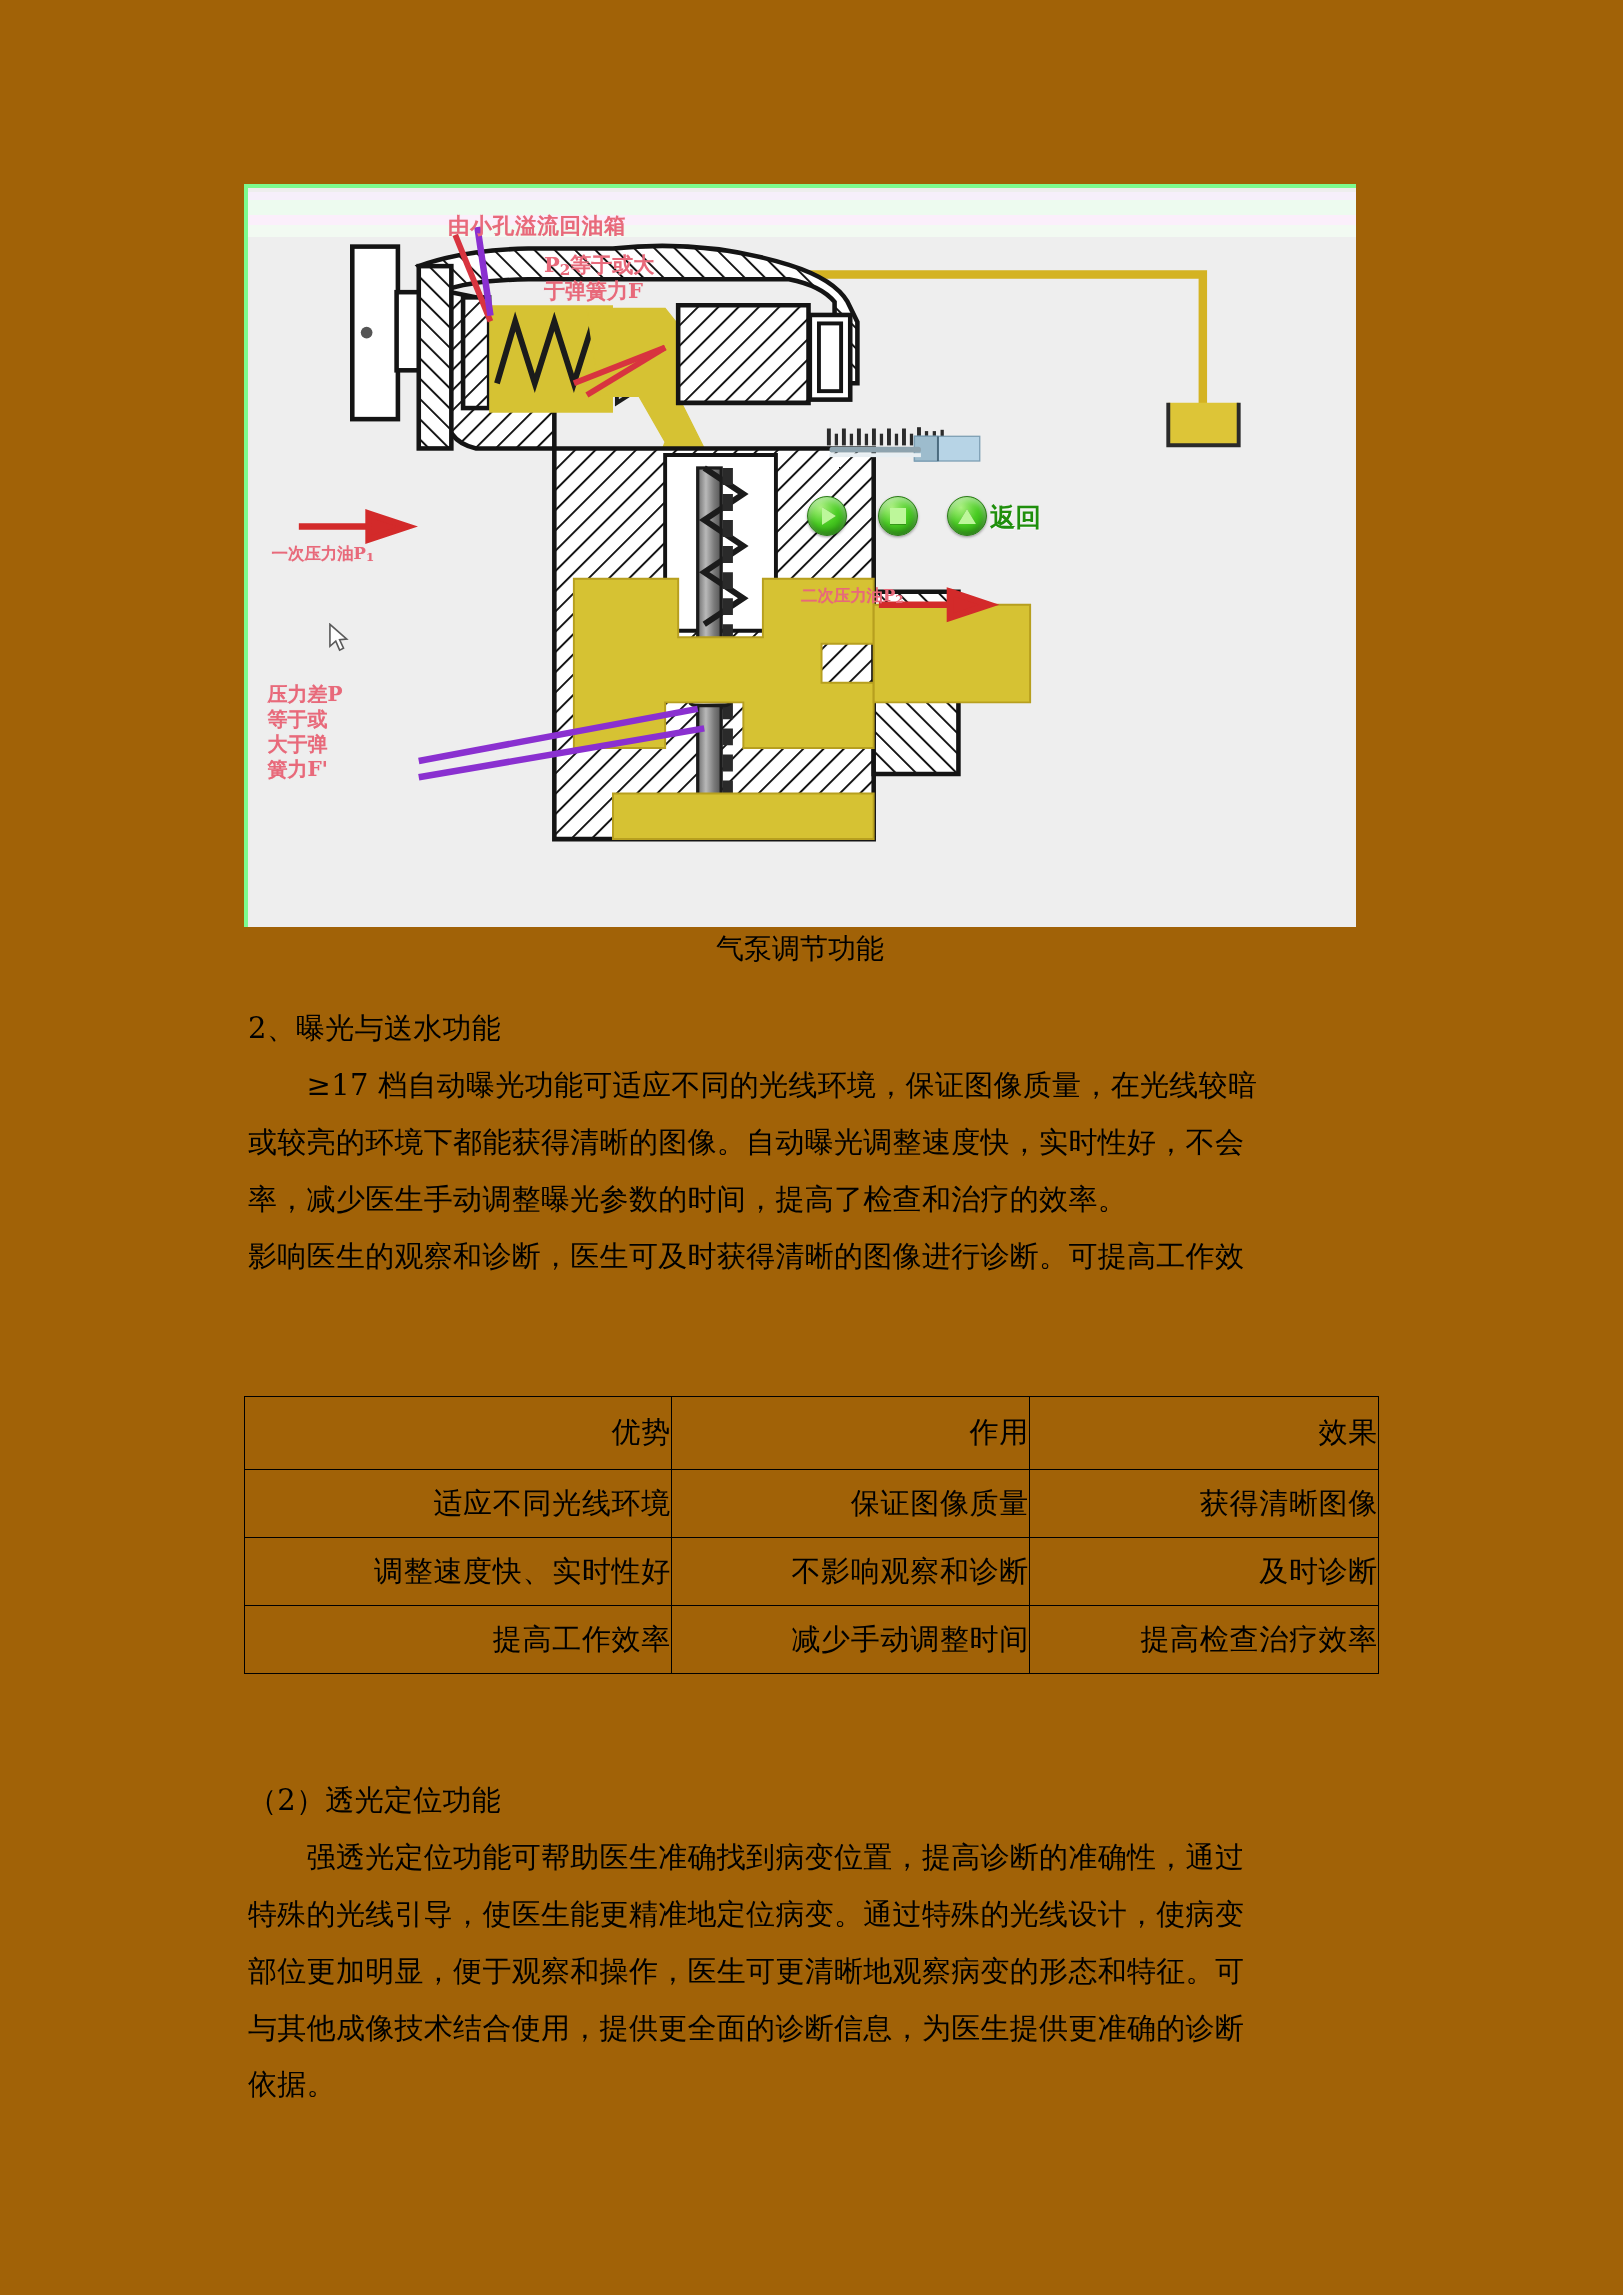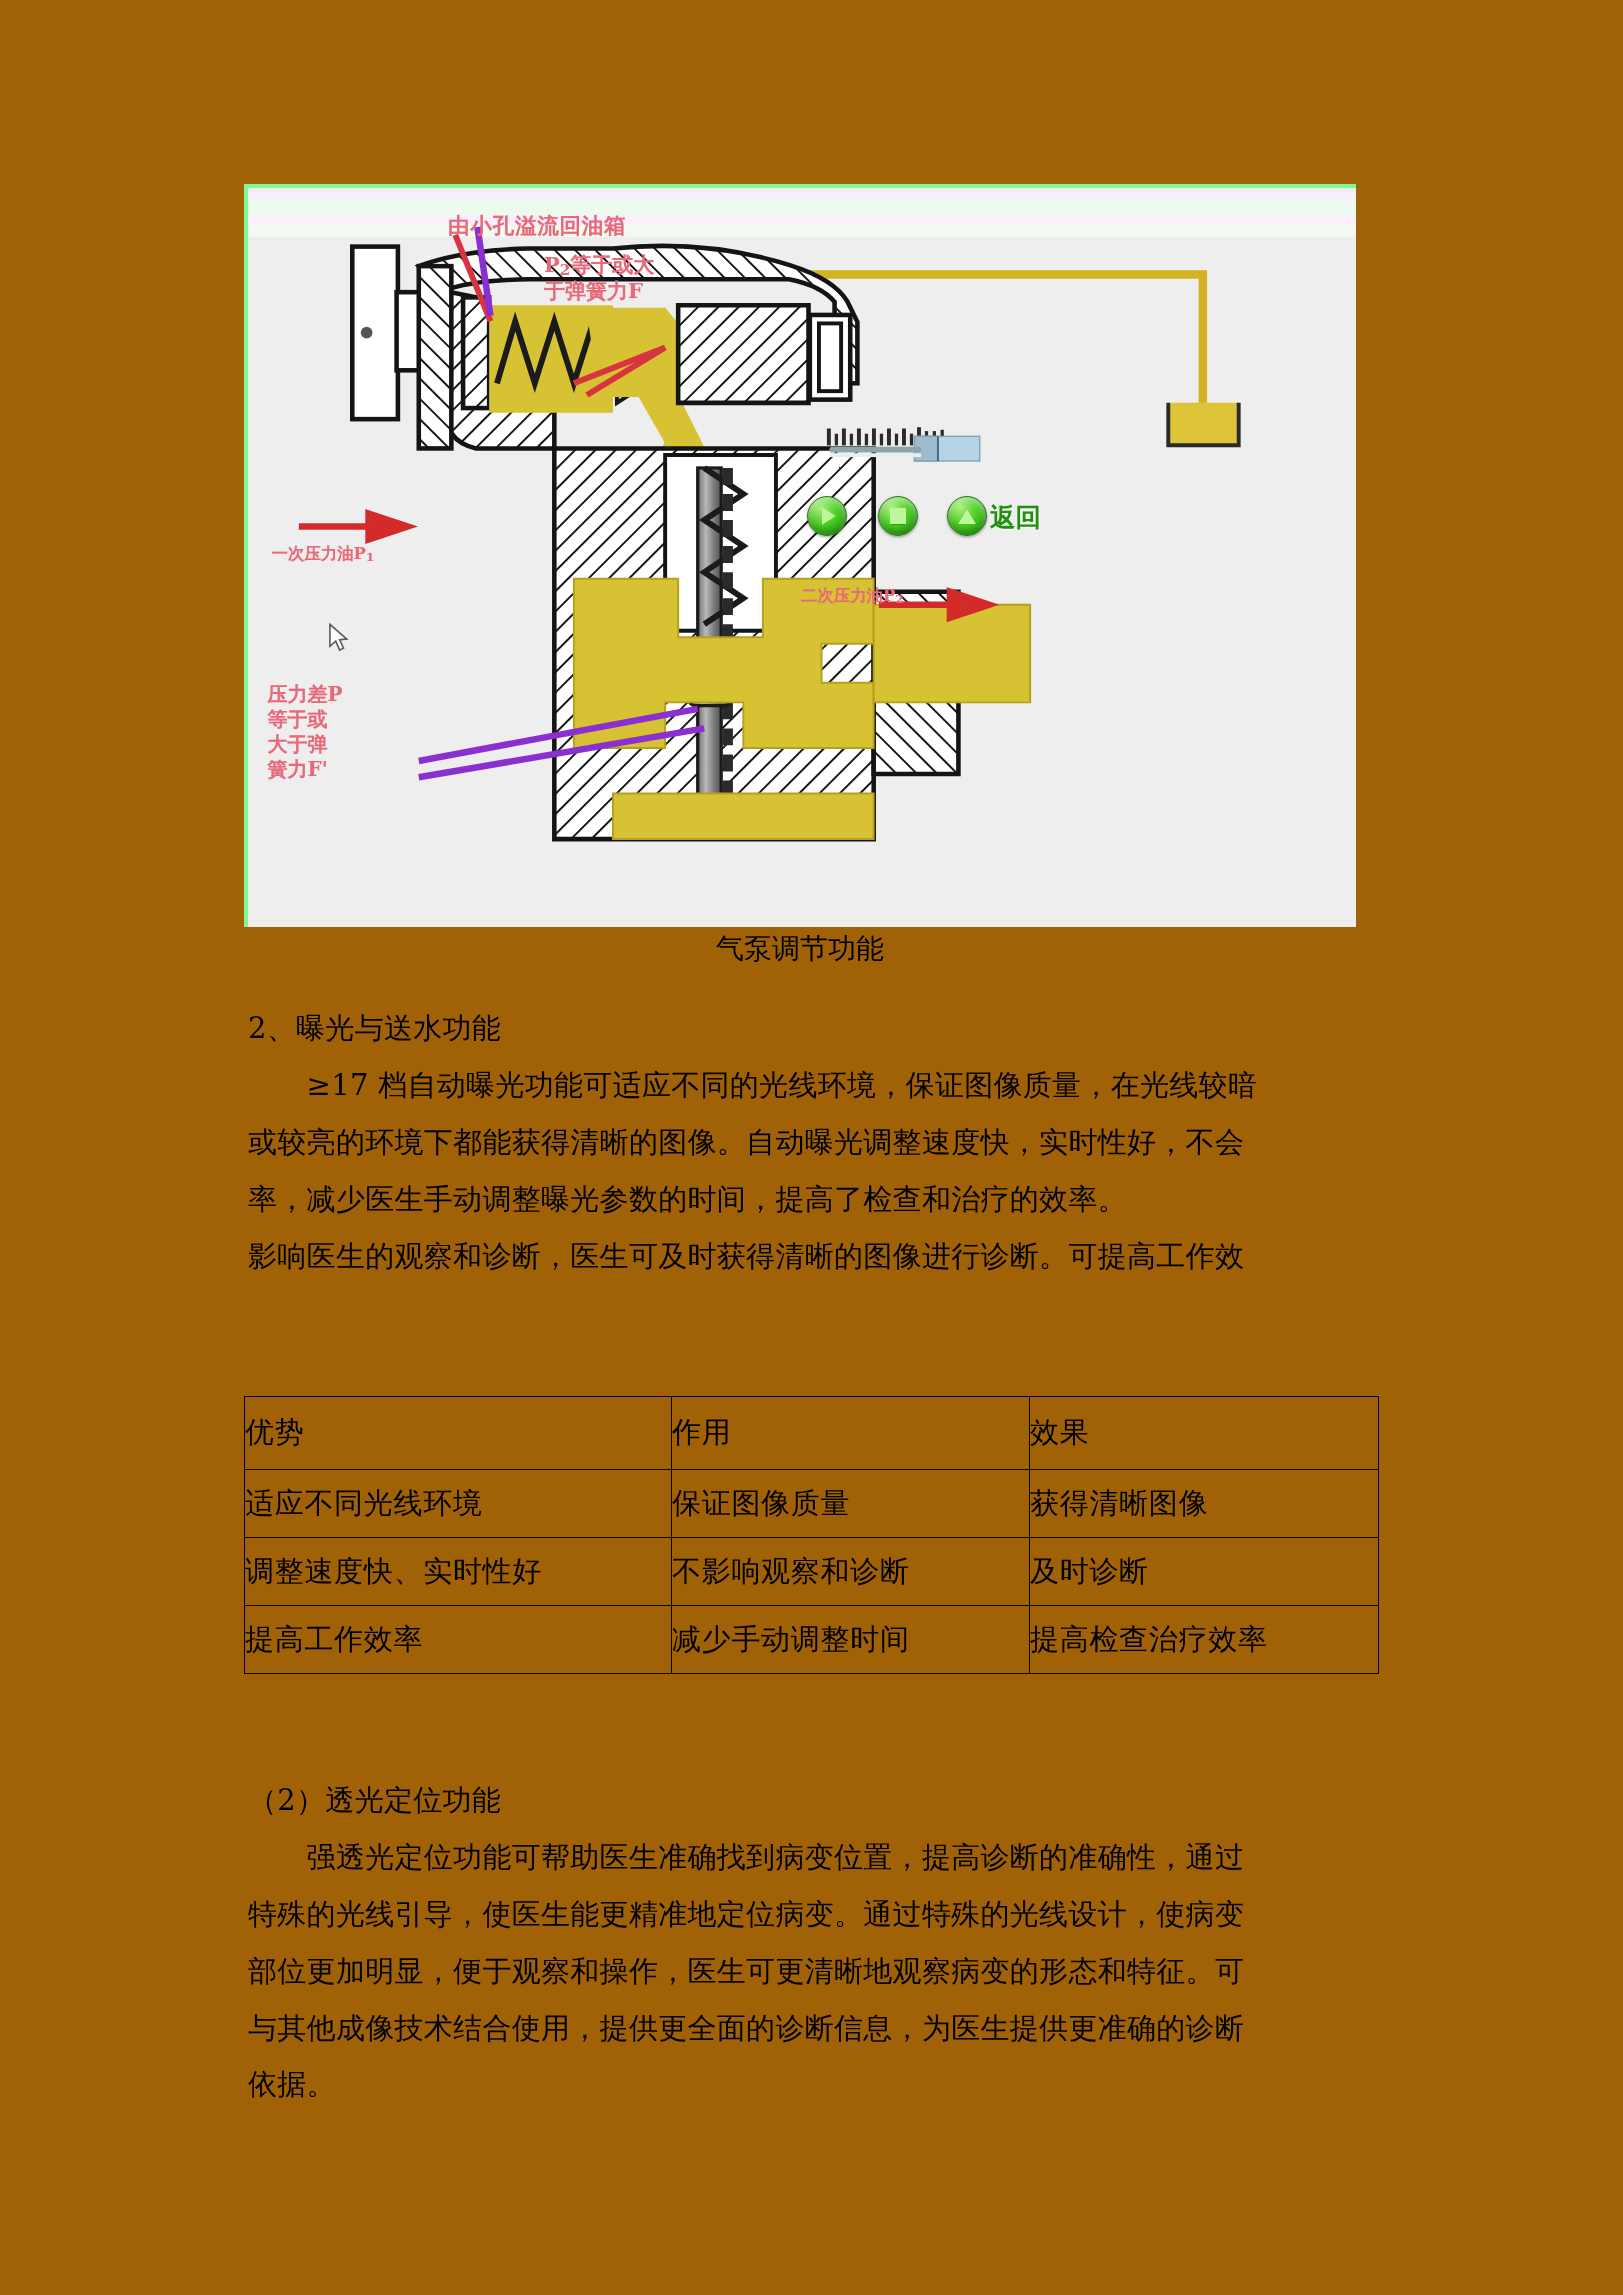--- a/index.html
+++ b/index.html
@@ -125,21 +125,21 @@
 
   
   .tbl-wrap{position:absolute;left:244px;top:1396px;width:1134px;}
   table.data{
     border-collapse:collapse;
     width:1134px;
     table-layout:fixed;
   }
   table.data td{
     border:1.3px solid #000;
-    text-align:left;
+    text-align:right;
     vertical-align:middle;
     font-size:29px;
     padding:0;
     height:67px;
     letter-spacing:0.7px;
     margin-left:34px;
   }
   table.data tr.head td{height:72px;}
   table.data col.c1{width:427px;}
   table.data col.c2{width:358px;}

